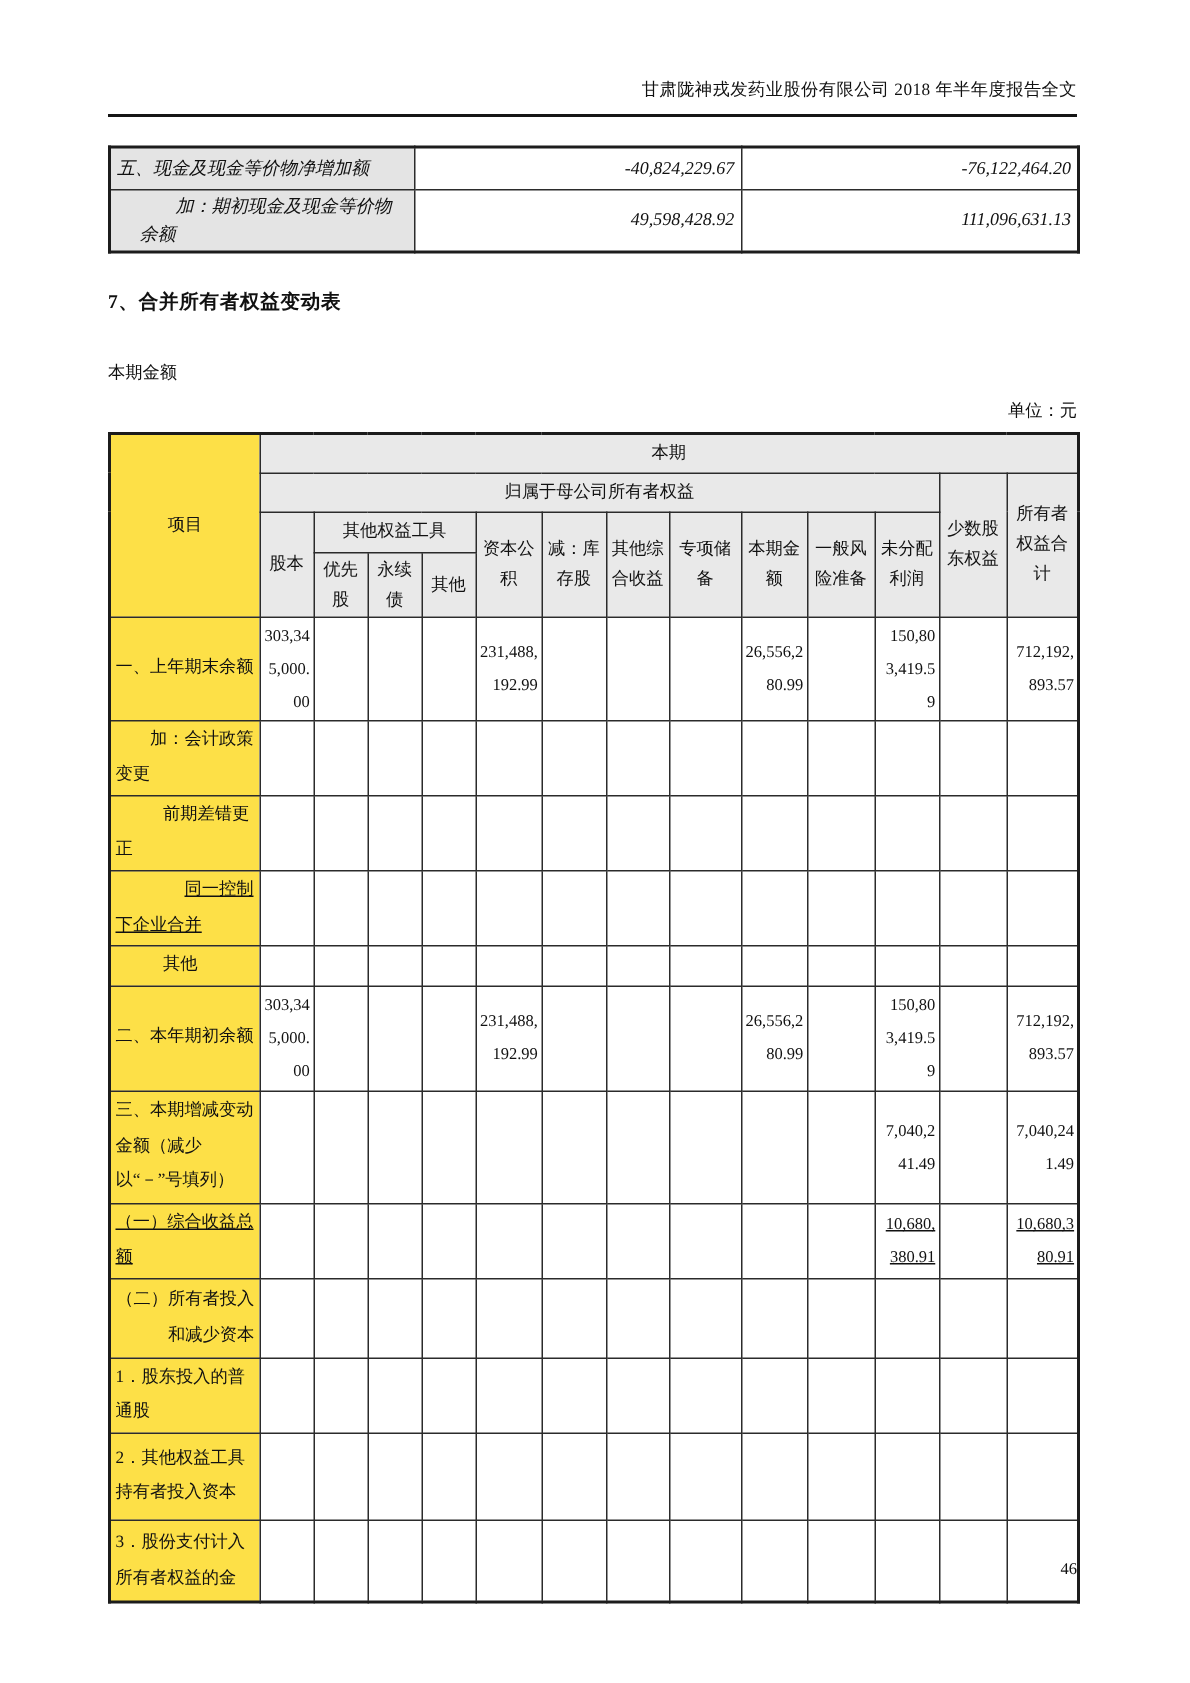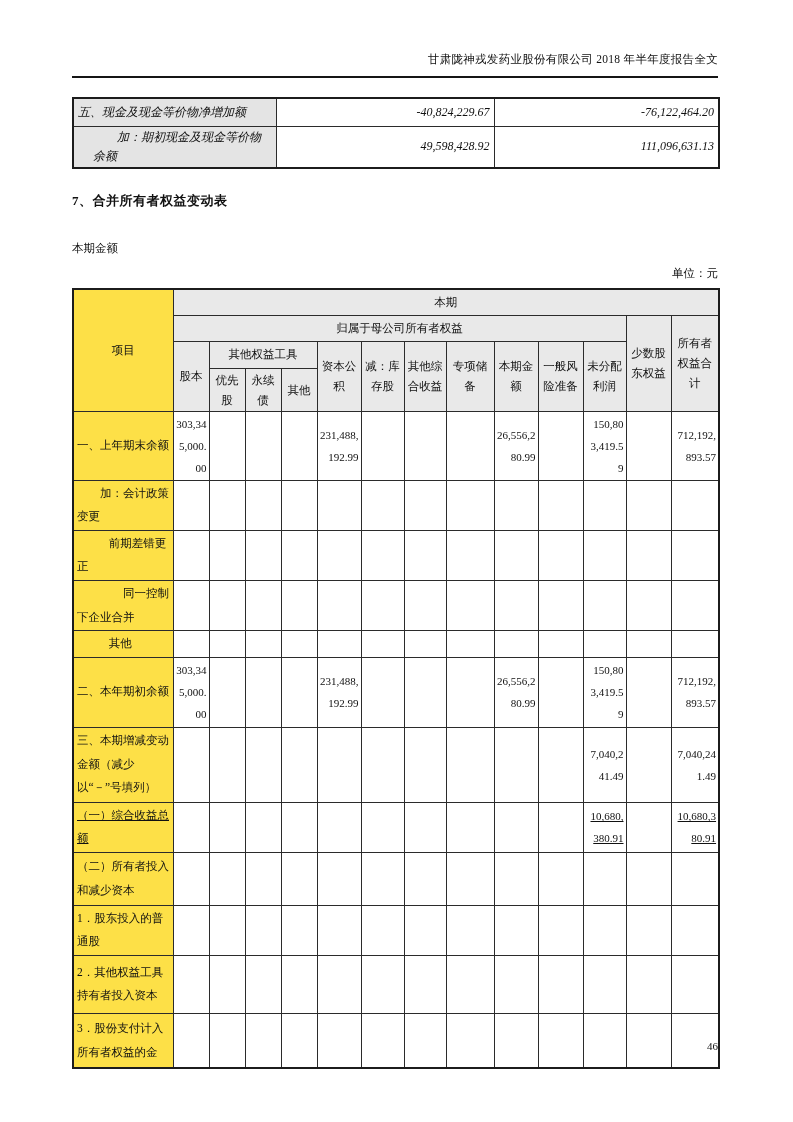--- a/index.html
+++ b/index.html
@@ -156,21 +156,21 @@
         <td class="num"></td>
         <td class="num"></td>
         <td class="num"></td>
         <td class="num"></td>
         <td class="num"></td>
         <td class="num"></td>
         <td class="num"></td>
         <td class="num"></td>
       </tr>
       <tr style="height: 50px;">
-        <td class="rowlabel" style="text-indent: 4em;">同一控制下企业合并</td>
+        <td class="rowlabel" style="text-indent: 4em; text-decoration: underline;">同一控制下企业合并</td>
         <td class="num"></td>
         <td class="num"></td>
         <td class="num"></td>
         <td class="num"></td>
         <td class="num"></td>
         <td class="num"></td>
         <td class="num"></td>
         <td class="num"></td>
         <td class="num"></td>
         <td class="num"></td>
@@ -236,21 +236,21 @@
         <td class="num"></td>
         <td class="num"></td>
         <td class="num"></td>
         <td class="num"></td>
         <td class="num"></td>
         <td class="num">10,680,380.91</td>
         <td class="num"></td>
         <td class="num">10,680,380.91</td>
       </tr>
       <tr style="height: 53px;">
-        <td class="rowlabel" style="text-indent: 0em;">（二）所有者投入和减少资本</td>
+        <td class="rowlabel" style="text-indent: 0em; text-align: right;">（二）所有者投入和减少资本</td>
         <td class="num"></td>
         <td class="num"></td>
         <td class="num"></td>
         <td class="num"></td>
         <td class="num"></td>
         <td class="num"></td>
         <td class="num"></td>
         <td class="num"></td>
         <td class="num"></td>
         <td class="num"></td>

